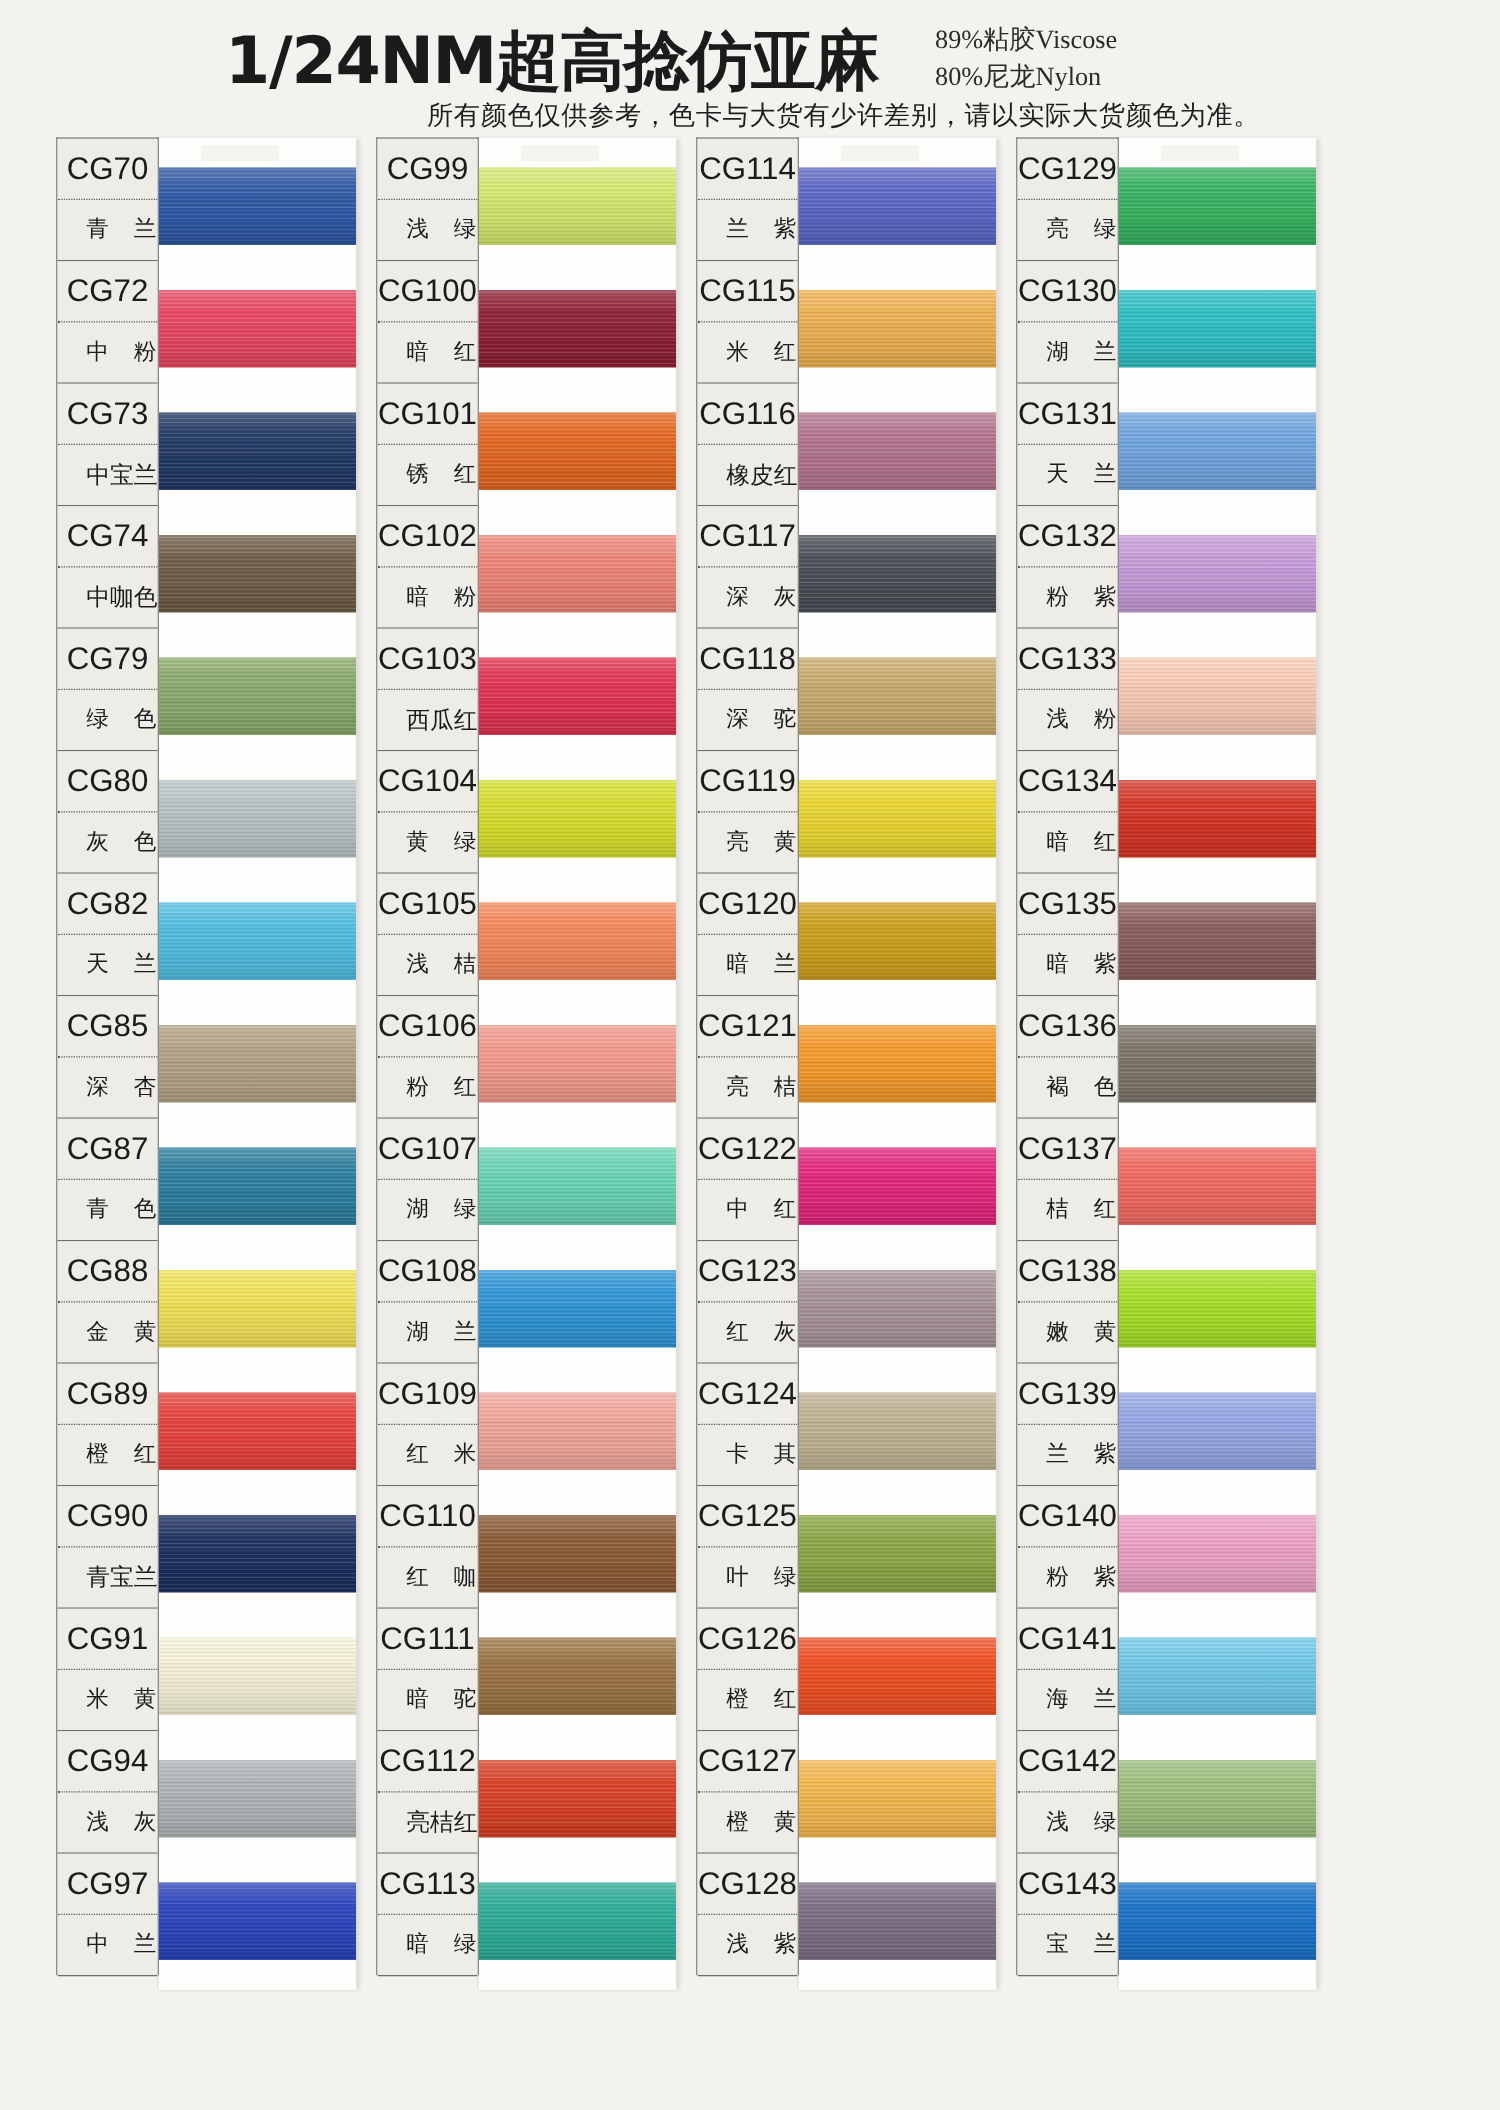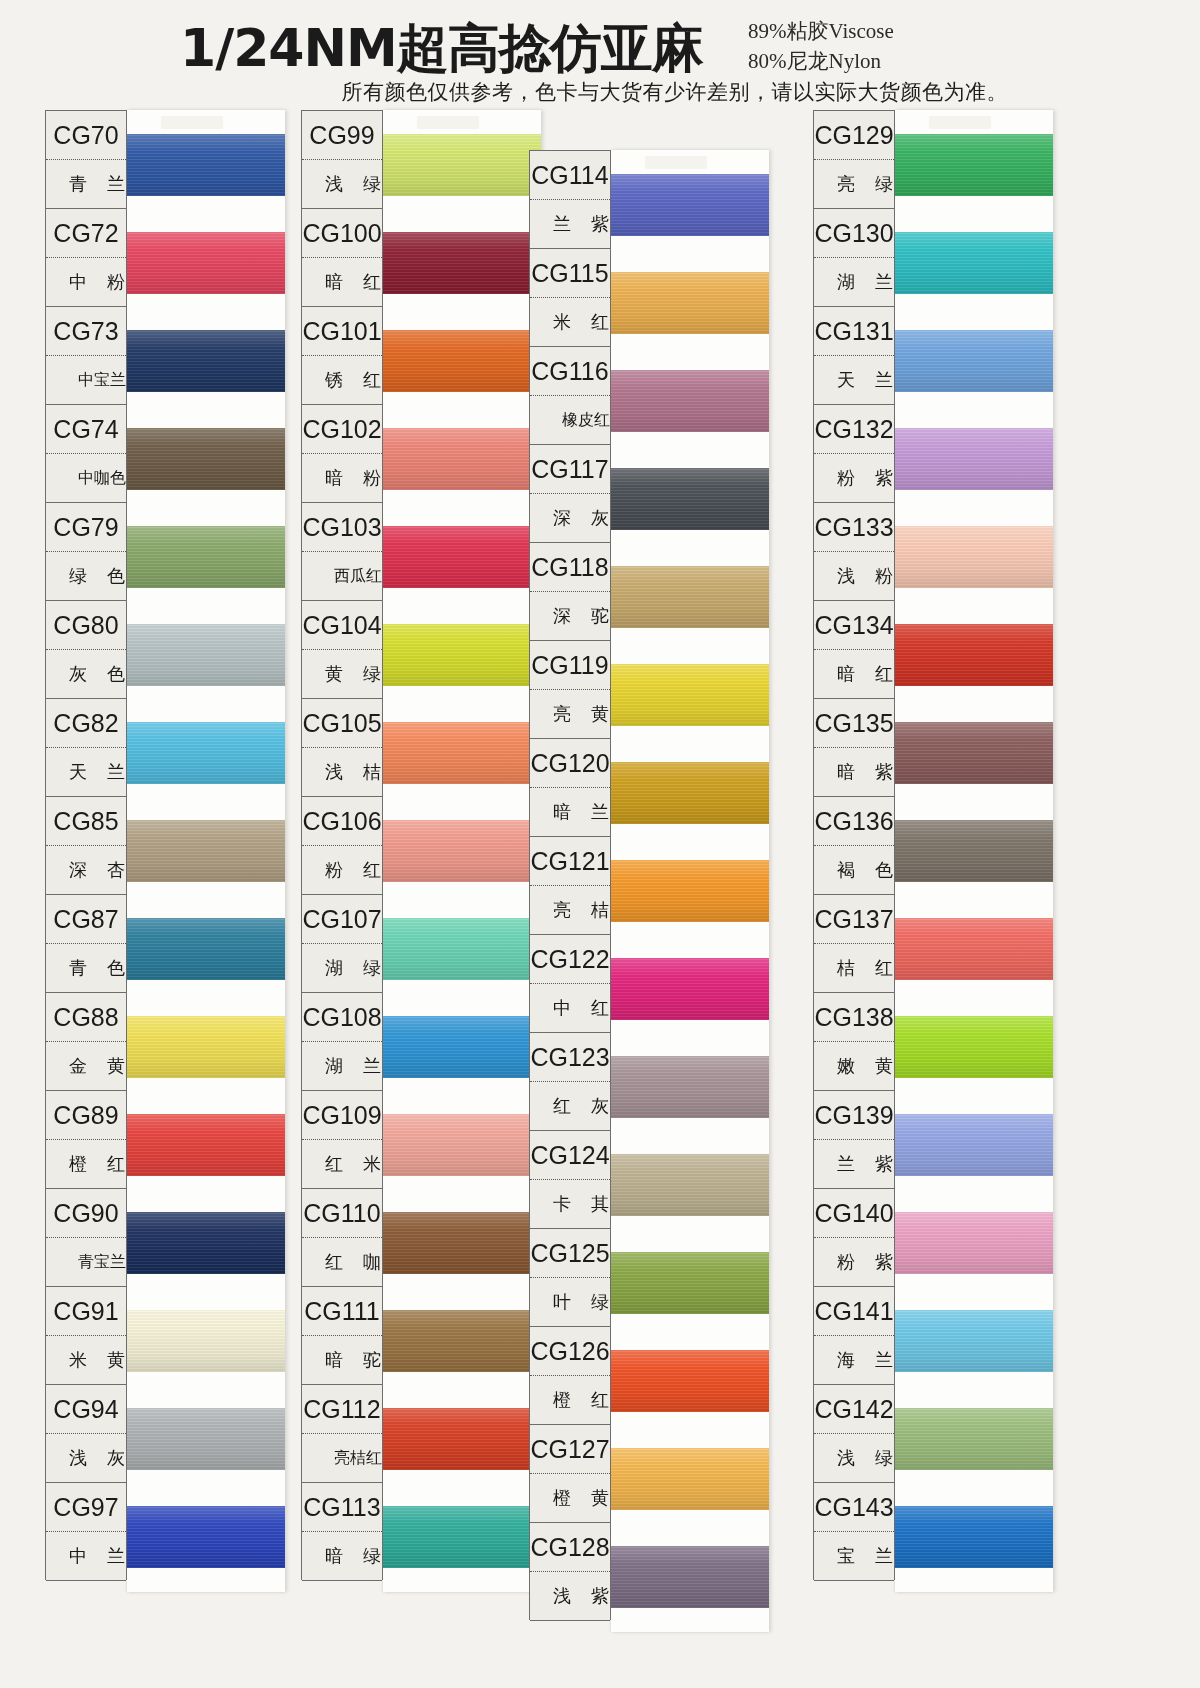--- a/index.html
+++ b/index.html
@@ -35,21 +35,21 @@
   
   .sheet{
     position:absolute;left:45px;top:110px;
     width:1010px;height:1470px;
   }
   .col{
     position:absolute;top:0;width:245px;height:1470px;
   }
   .col-0{left:0;}
   .col-1{left:256px;}
-  .col-2{left:484px;margin-top:40px;}
+  .col-2{left:512px;}
   .col-3{left:768px;}
 
   
   .labels{
     position:absolute;left:0;top:0;width:82px;height:1470px;
     border:1px solid #6d6d6d;border-bottom:none;
     box-sizing:border-box;background:#eceae4;
     z-index:3;
   }
   .lbl-cell{
@@ -63,21 +63,21 @@
     border-bottom:1px dotted #5a5a5a;
     box-sizing:border-box;
     font-family:"Liberation Sans","DejaVu Sans",sans-serif;
   }
   .lbl-name{
     height:48px;line-height:48px;text-align:right;
     font-size:18px;color:#1b1b1b;
     letter-spacing:1px;
     font-family:"DejaVu Sans","Liberation Sans",sans-serif;
   }
-  .lbl-name.wide{letter-spacing:0px;font-size:16px;}
+  .lbl-name.wide{letter-spacing:0px;font-size:19px;}
 
   
   .strip{
     position:absolute;left:82px;top:0;width:158px;height:1482px;
     background:#fdfdfb;
     box-shadow:2px 0 4px rgba(0,0,0,0.13),-1px 0 2px rgba(0,0,0,0.07);
     z-index:2;
     overflow:hidden;
   }
   .strip:before{

